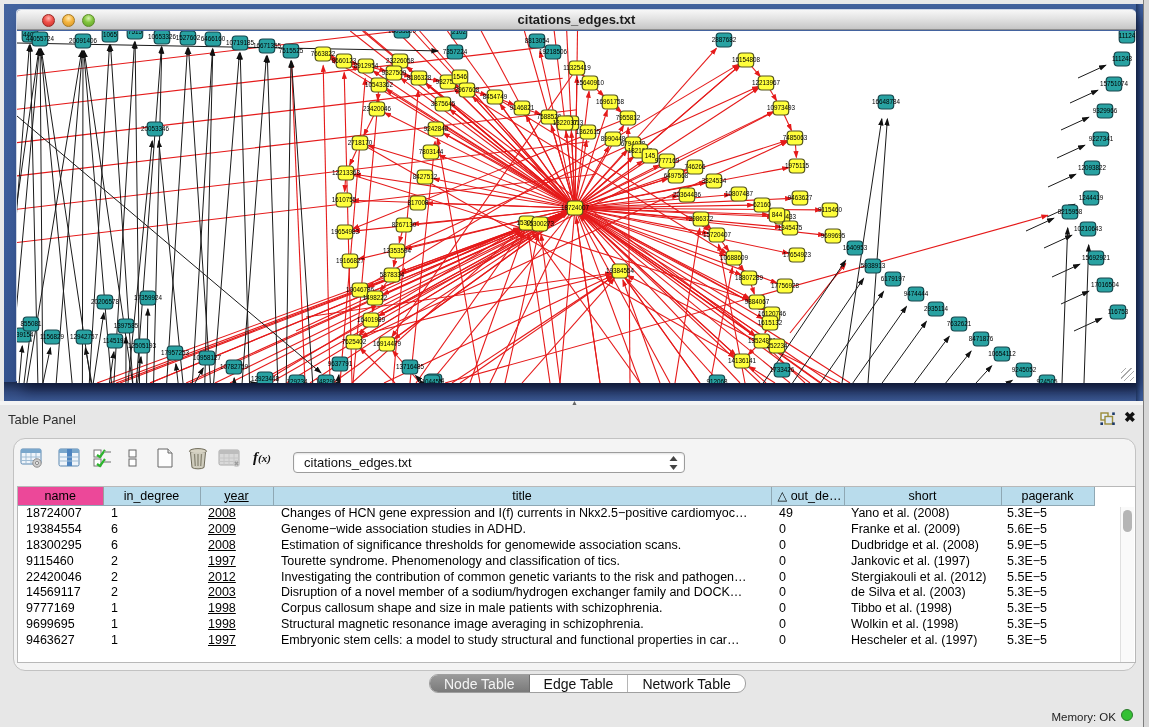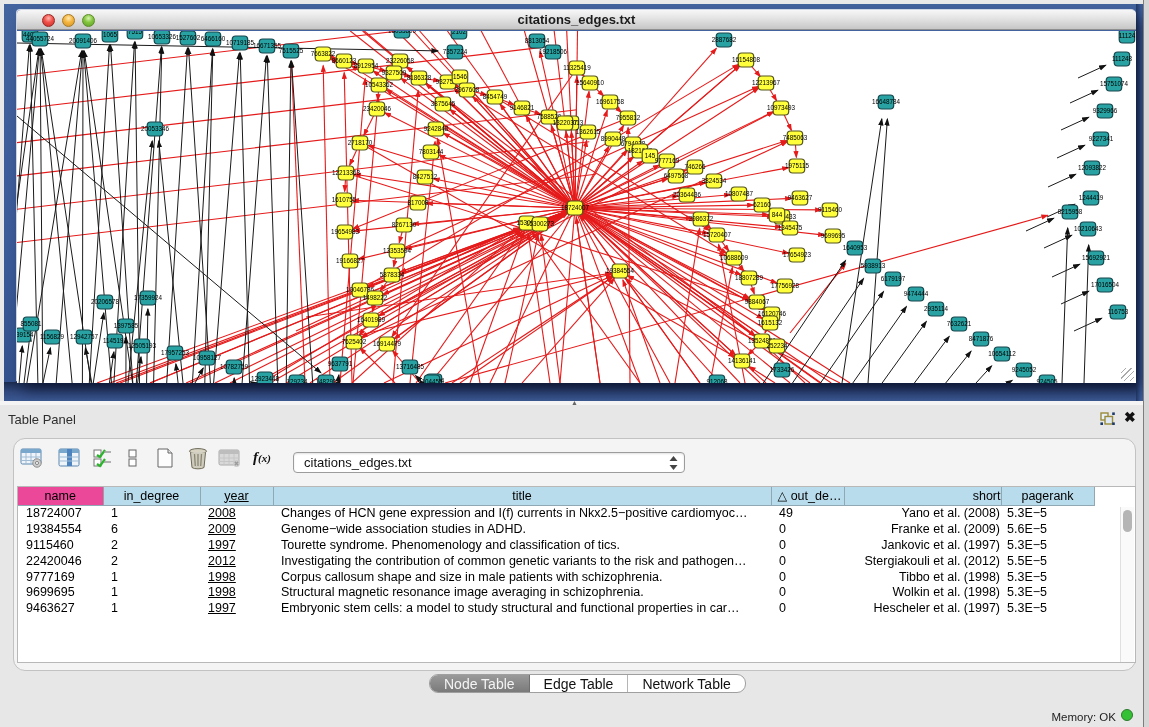--- a/index.html
+++ b/index.html
@@ -42,21 +42,21 @@
   line-height:19px; padding-left:10px; box-shadow:inset 0 1px 2px rgba(0,0,0,.12); }
 #tbl { position:absolute; left:3px; top:47px; width:1119px; height:177px; background:#fff;
   border:1px solid #b8b8b8; overflow:hidden; }
 table { border-collapse:collapse; table-layout:fixed; width:1076px; font-size:12.5px; }
 th { height:18px; background:#b9dcec; border-right:1px solid #8fa8b4; border-bottom:1px solid #8fa8b4;
   font-weight:normal; color:#000; text-align:center; overflow:hidden; white-space:nowrap; }
 th.c0 { background:#ec4899; border-right:1px solid #9c9c9c;margin-left:40px; }
 th.c4 { text-align:center; padding-left:4px; }
 td { height:15.9px; color:#000; white-space:nowrap; overflow:hidden; padding:0 1px; }
 .c0 { width:85px; } .c1 { width:97px; } .c2 { width:73px;text-decoration:underline; } .c3 { width:498px; }
-.c4 { width:73px; } .c5 { width:157px;text-align:right; } .c6 { width:93px; }
+.c4 { width:73px; } .c5 { width:157px; } .c6 { width:93px; }
 td.c0 { padding-left:8px; } td.c1 { padding-left:8px; } td.c2 { padding-left:8px; }
 td.c3 { padding-left:8px; } td.c4 { padding-left:8px; } td.c5 { padding-left:7px; }
 td.c6 { padding-left:6px; }
 #vscroll { position:absolute; right:1px; top:20px; width:14px; height:156px; background:#fafafa;
   border-left:1px solid #e0e0e0; }
 #vthumb { position:absolute; left:2px; top:3px; width:9px; height:22px; background:#b5b5b5; border-radius:5px; }
 #tabs { position:absolute; left:429px; top:273px; height:19px; display:flex;
   border:1px solid #9f9f9f; border-radius:9px; overflow:hidden; background:#fff;
   font-size:14px; line-height:18px; }
 #tabs div { padding:0 14px; color:#111; border-right:1px solid #b5b5b5; }
@@ -744,36 +744,54 @@
 <tr>
               <td class="c0">19384554</td>
               <td class="c1">6</td>
               <td class="c2">2009</td>
               <td class="c3">Genome−wide association studies in ADHD.</td>
               <td class="c4">0</td>
               <td class="c5">Franke et al. (2009)</td>
               <td class="c6">5.6E−5</td>
             </tr>
 <tr>
+              <td class="c0">18300295</td>
+              <td class="c1">6</td>
+              <td class="c2">2008</td>
+              <td class="c3">Estimation of significance thresholds for genomewide association scans.</td>
+              <td class="c4">0</td>
+              <td class="c5">Dudbridge et al. (2008)</td>
+              <td class="c6">5.9E−5</td>
+            </tr>
+<tr>
               <td class="c0">9115460</td>
               <td class="c1">2</td>
               <td class="c2">1997</td>
               <td class="c3">Tourette syndrome. Phenomenology and classification of tics.</td>
               <td class="c4">0</td>
               <td class="c5">Jankovic et al. (1997)</td>
               <td class="c6">5.3E−5</td>
             </tr>
 <tr>
               <td class="c0">22420046</td>
               <td class="c1">2</td>
               <td class="c2">2012</td>
               <td class="c3">Investigating the contribution of common genetic variants to the risk and pathogen…</td>
               <td class="c4">0</td>
               <td class="c5">Stergiakouli et al. (2012)</td>
               <td class="c6">5.5E−5</td>
+            </tr>
+<tr>
+              <td class="c0">14569117</td>
+              <td class="c1">2</td>
+              <td class="c2">2003</td>
+              <td class="c3">Disruption of a novel member of a sodium/hydrogen exchanger family and DOCK…</td>
+              <td class="c4">0</td>
+              <td class="c5">de Silva et al. (2003)</td>
+              <td class="c6">5.3E−5</td>
             </tr>
 <tr>
               <td class="c0">9777169</td>
               <td class="c1">1</td>
               <td class="c2">1998</td>
               <td class="c3">Corpus callosum shape and size in male patients with schizophrenia.</td>
               <td class="c4">0</td>
               <td class="c5">Tibbo et al. (1998)</td>
               <td class="c6">5.3E−5</td>
             </tr>

